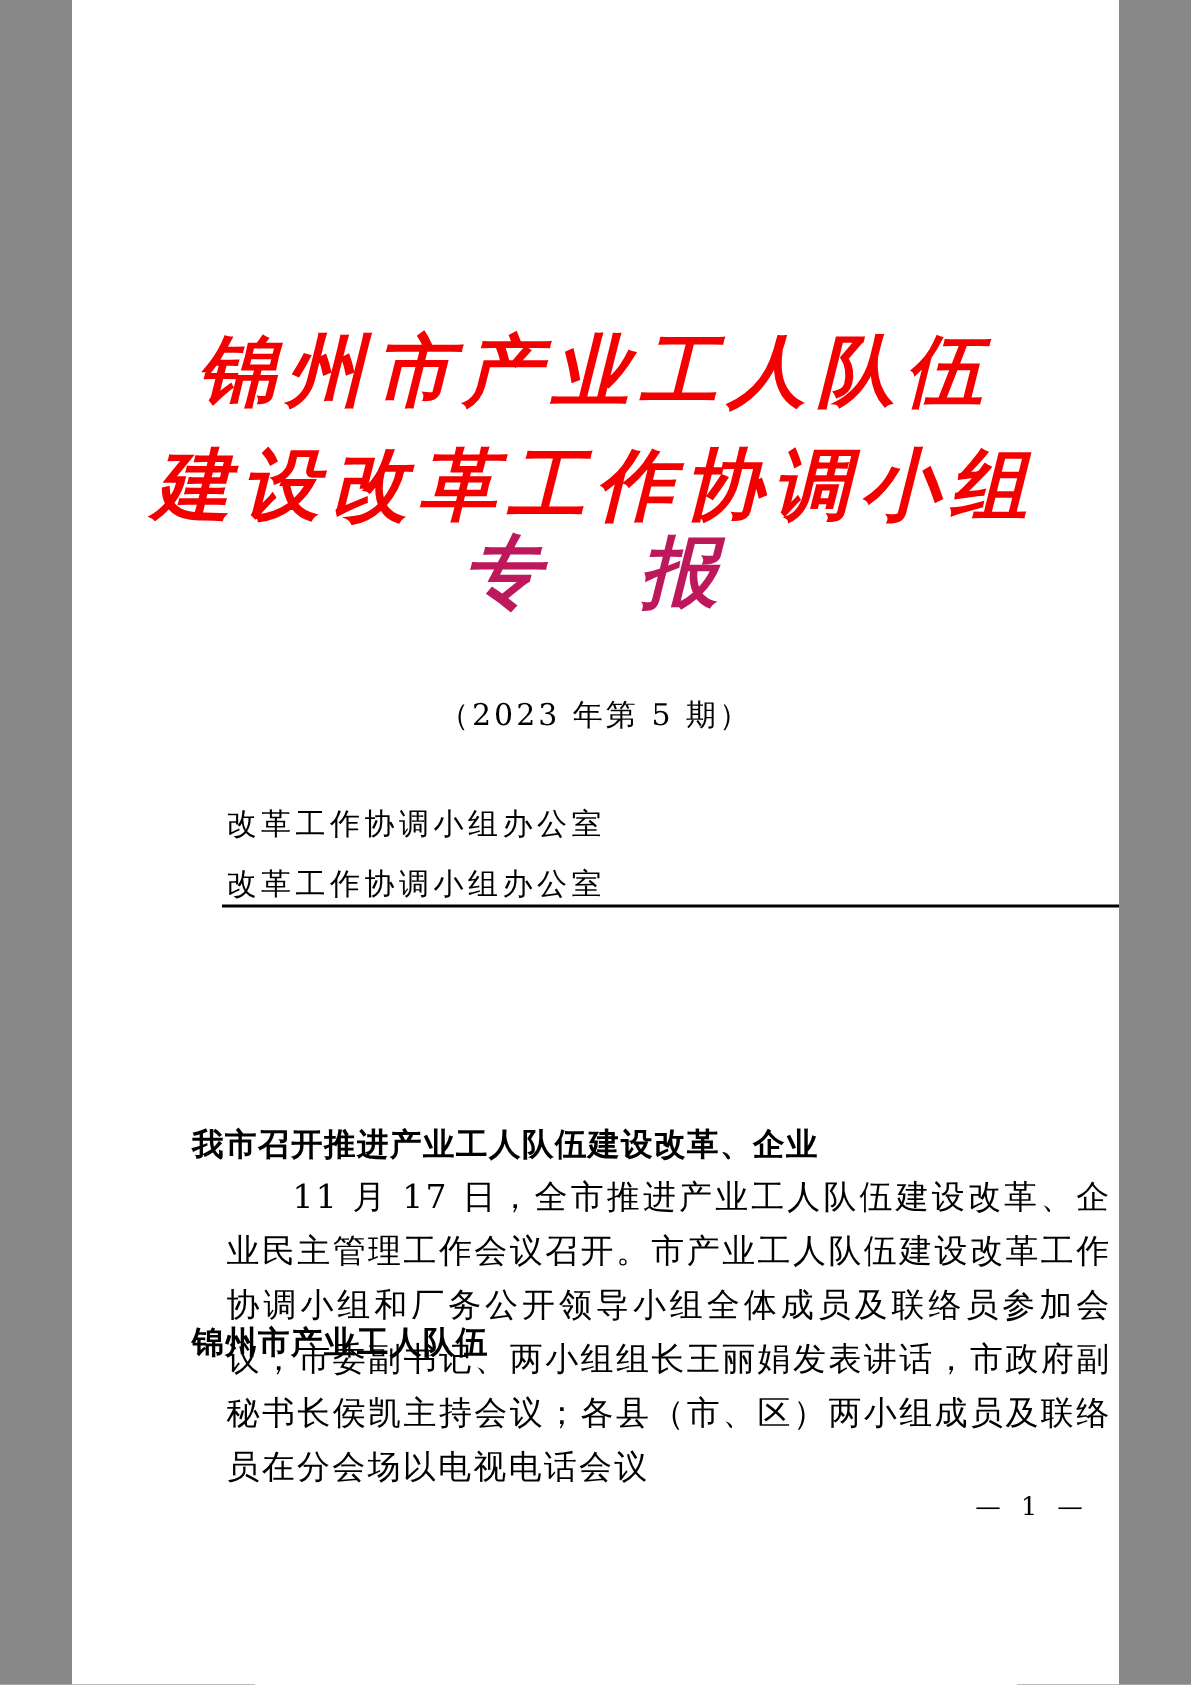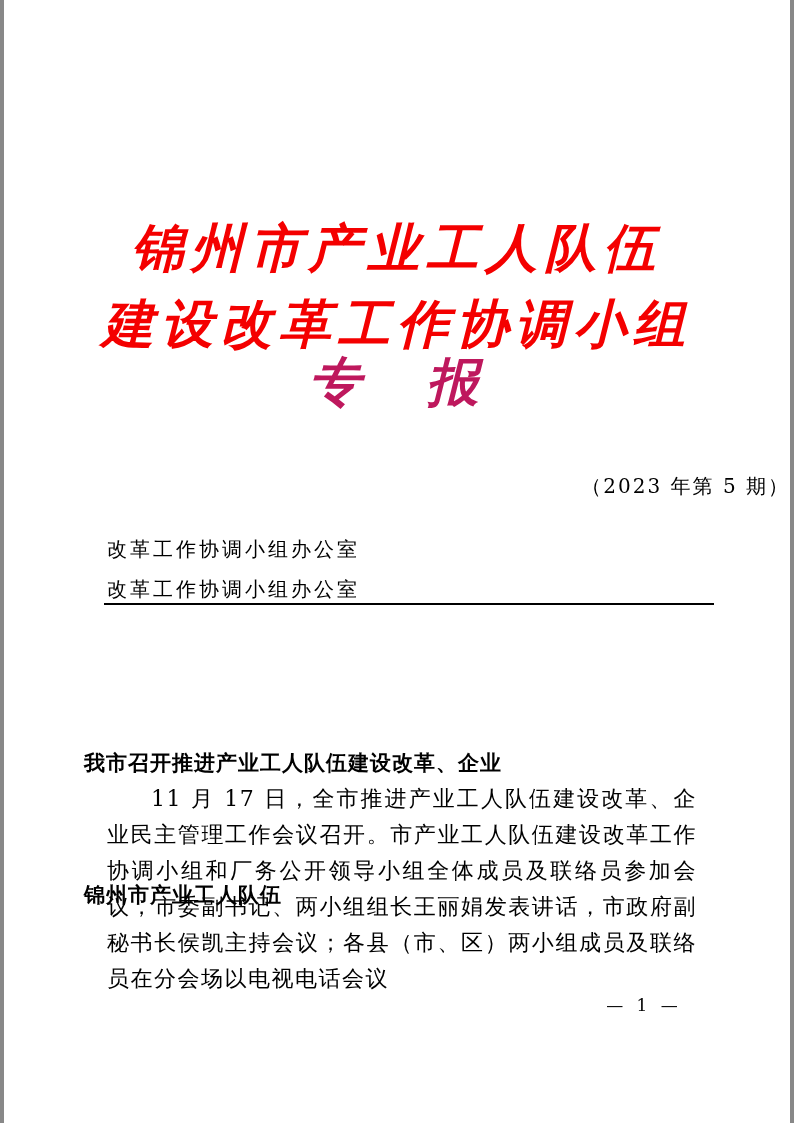--- a/index.html
+++ b/index.html
@@ -1,19 +1,19 @@
 <!DOCTYPE html>
 <html><head>
 <meta charset="utf-8">
 <style>
   * { margin: 0; padding: 0; box-sizing: border-box; }
   html, body { background: #888; }
   .page {
     position: relative;
-    width: 786px;
+    width: 698px;
     height: 1123px;
     margin: 0 auto;
     background: #ffffff;
     overflow: hidden;
     font-family: "DejaVu Serif", "Liberation Serif", serif;
     color: #000;
   }
   
   .masthead-title {
     position: absolute;
@@ -26,24 +26,24 @@
     font-size: 52px;
     line-height: 1;
     letter-spacing: 7px;
     white-space: pre;
   }
   .masthead-title.l1 { top: 222px; }
   .masthead-title.l2 { top: 298px; }
   .masthead-title.l3 { top: 356px; color: #be185d; }
   .issue-line {
     position: absolute;
-    top: 473px;
+    top: 463px;
     left: 0;
     width: 100%;
-    text-align: right;
+    text-align: center;
     font-size: 20px;
     letter-spacing: 2px;
     white-space: pre;
   }
   
   .issuer-l1 {
     position: absolute;
     top: 536px;
     left: 103px;
     font-size: 20px;

